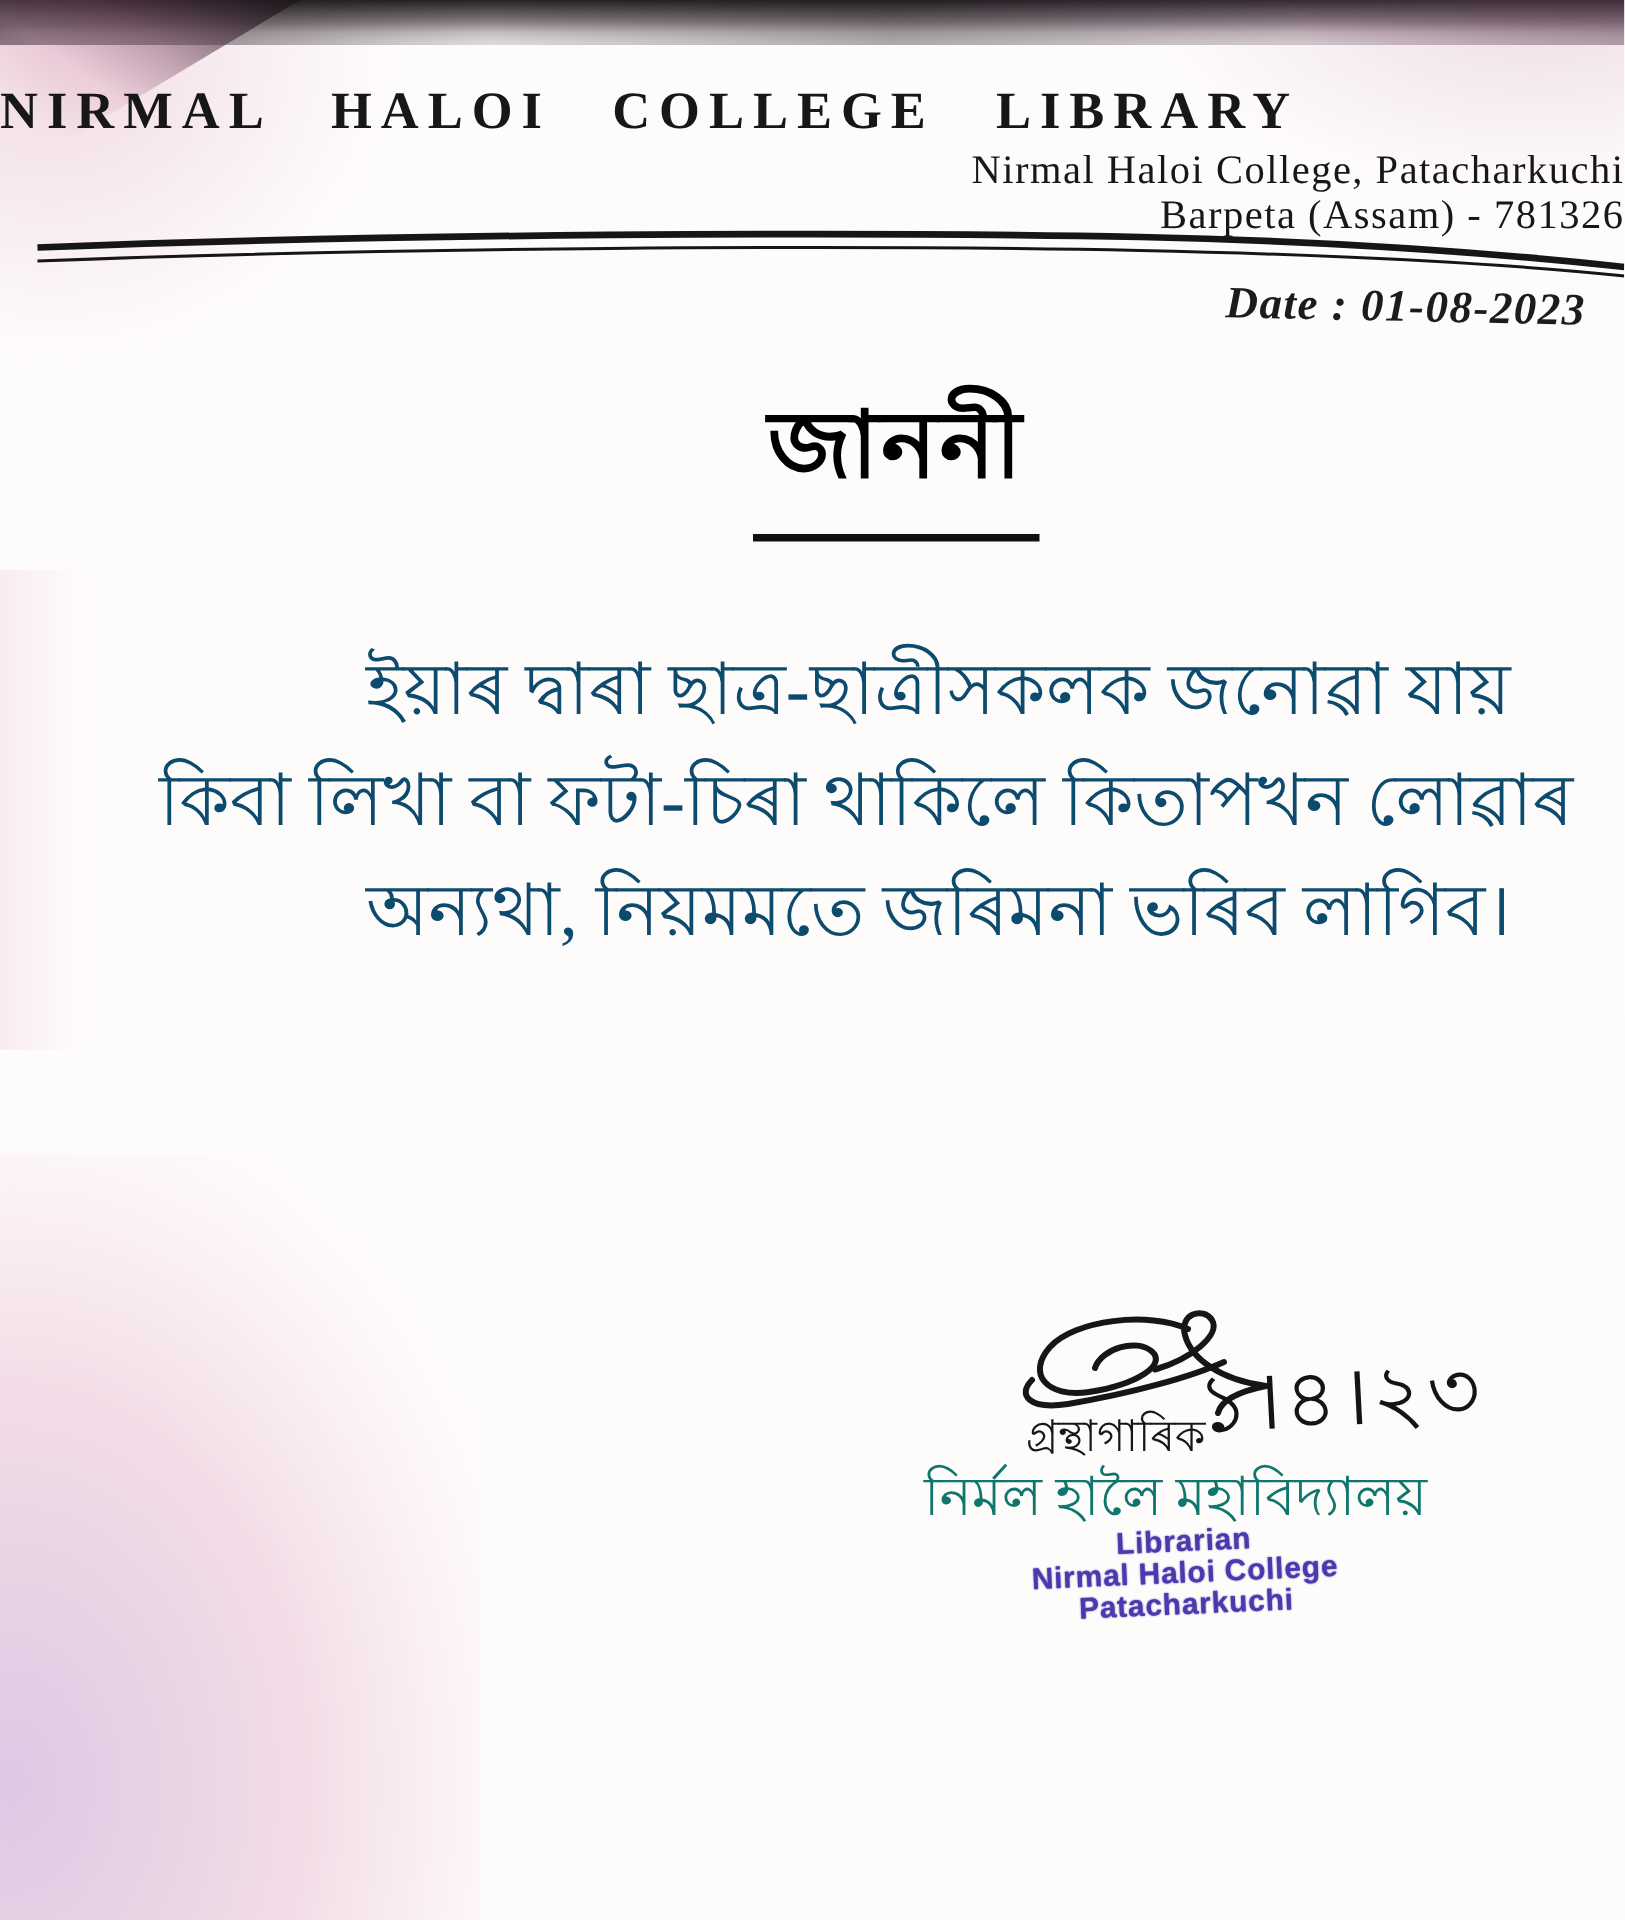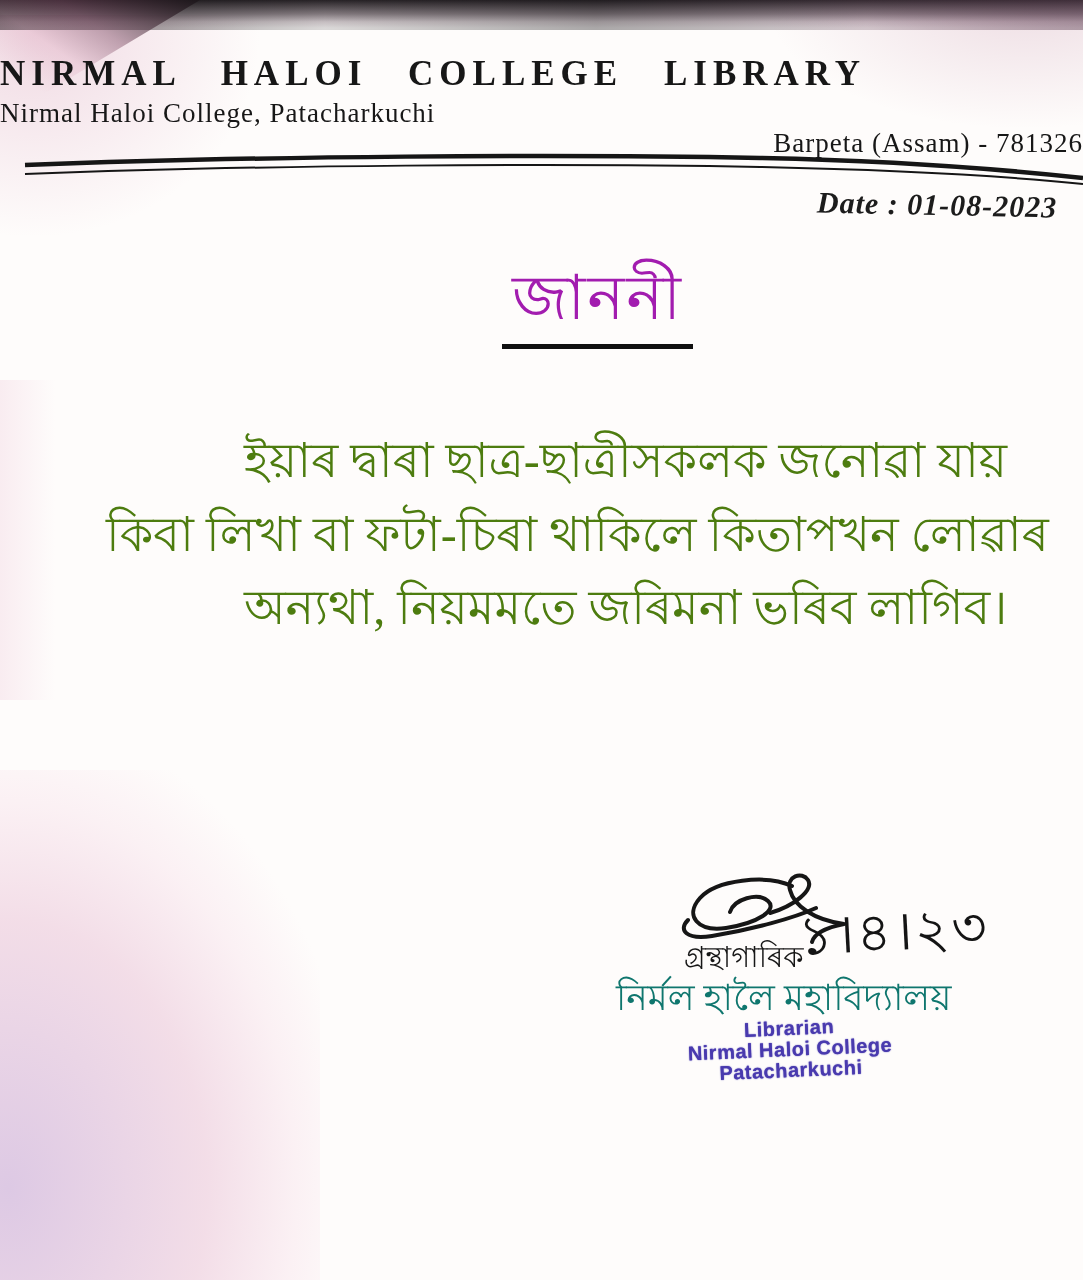--- a/index.html
+++ b/index.html
@@ -38,44 +38,44 @@
     position:absolute; left:-80px; bottom:-70px; width:400px; height:580px;
     background:radial-gradient(ellipse at 22% 72%, rgba(188,150,205,.5) 0%, rgba(226,175,202,.4) 45%, rgba(242,206,222,.25) 65%, transparent 80%);
   }
   
   .lib-name {
     position:absolute; top:54px; left:0; width:100%; 
     font-size:35px; font-weight:bold; letter-spacing:6px; word-spacing:26px;
     color:#171717; white-space:nowrap;
   }
   .lh-sub1 {
-    position:absolute; top:98px; left:0; width:100%; text-align:left;
+    position:absolute; top:98px; left:0; width:100%; text-align:right;
     font-size:27px; color:#171717; letter-spacing:1px;
   }
   .lh-sub2 {
     position:absolute; top:128px; left:0; width:100%; text-align:right;
     font-size:27px; color:#171717; letter-spacing:1px;
   }
   .rule-svg { position:absolute; top:150px; left:0; }
   .date-line {
     position:absolute; top:188px; right:26px;
     font-style:italic; font-weight:bold; font-size:30px; letter-spacing:1px;
     transform:rotate(1.2deg); white-space:nowrap;
   }
   
   .notice-title-wrap { position:absolute; top:264px; left:0; width:100%; text-align:center; }
   .notice-title-wrap .t {
     display:inline-block; transform:translateX(56px);
-    font-size:62px; font-weight:normal; letter-spacing:2px; color:#a21caf;
-    border-bottom:5px solid #101010; padding:0 10px 12px;
+    font-size:62px; font-weight:bold; letter-spacing:2px; color:#000000;
+    border-bottom:5px solid #101010; padding:0 10px 24px;
     line-height:1.1;
   }
   .body-text {
     position:absolute; top:424px; left:106px; width:900px;
-    font-size:48px; line-height:73.5px; color:#4d7c0f;
+    font-size:48px; line-height:73.5px; color:#0c4a6e;
   }
   .body-text .line { white-space:nowrap; }
   .body-text .indent { padding-left:138px; }
   
   .signature-svg { position:absolute; left:674px; top:868px; }
   .handwritten-date {
     position:absolute; left:798px; top:890px;
     font-size:54px; color:#141414; transform:rotate(-3deg);
     letter-spacing:2px; white-space:nowrap;
   }

